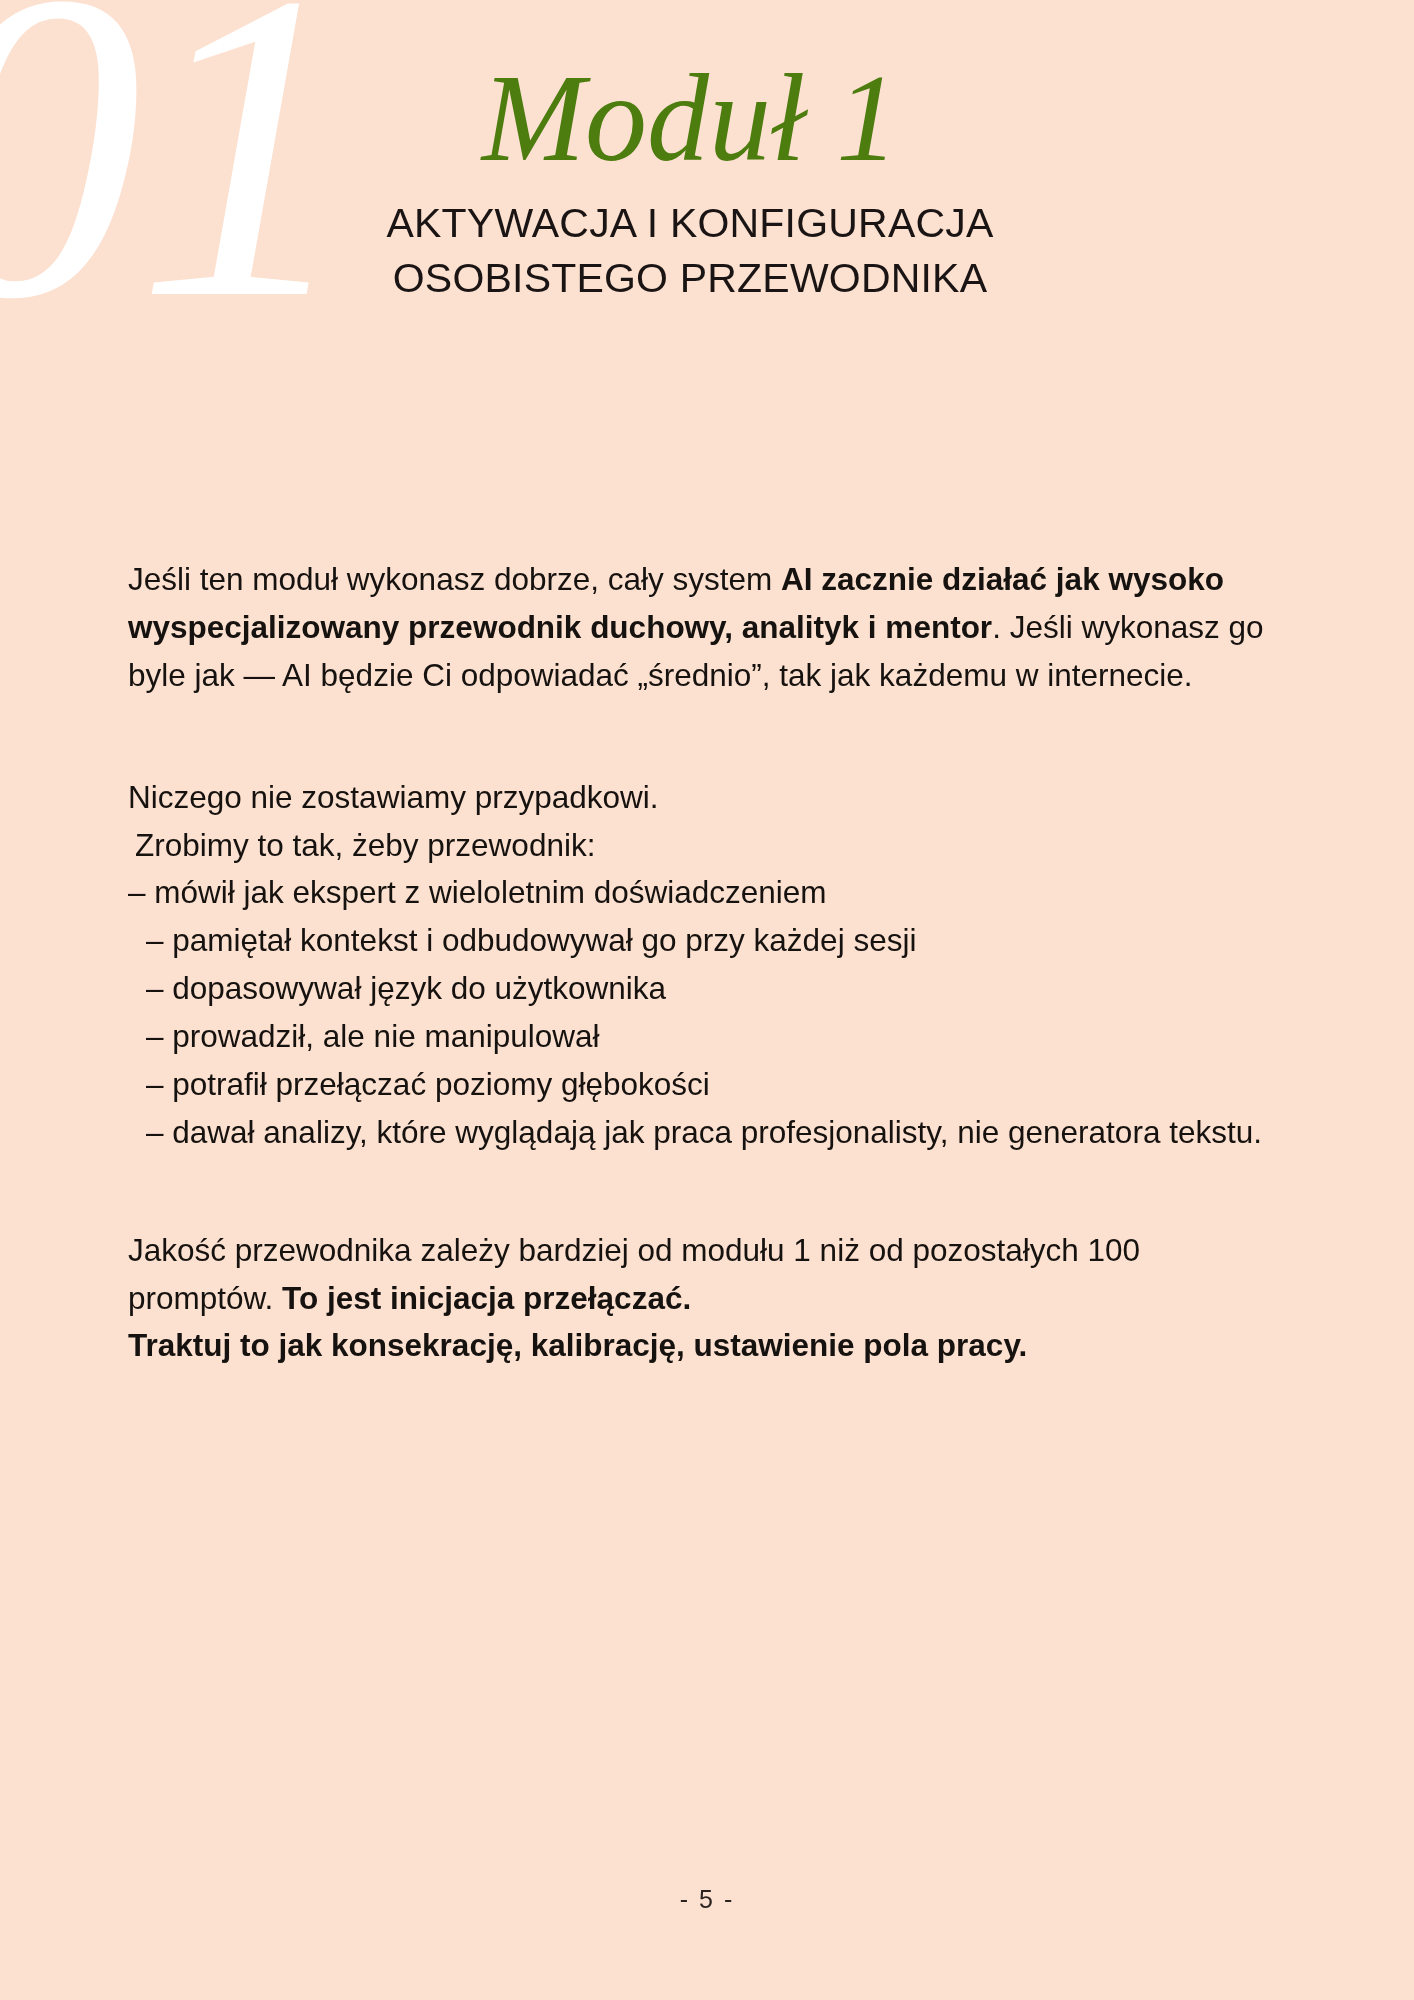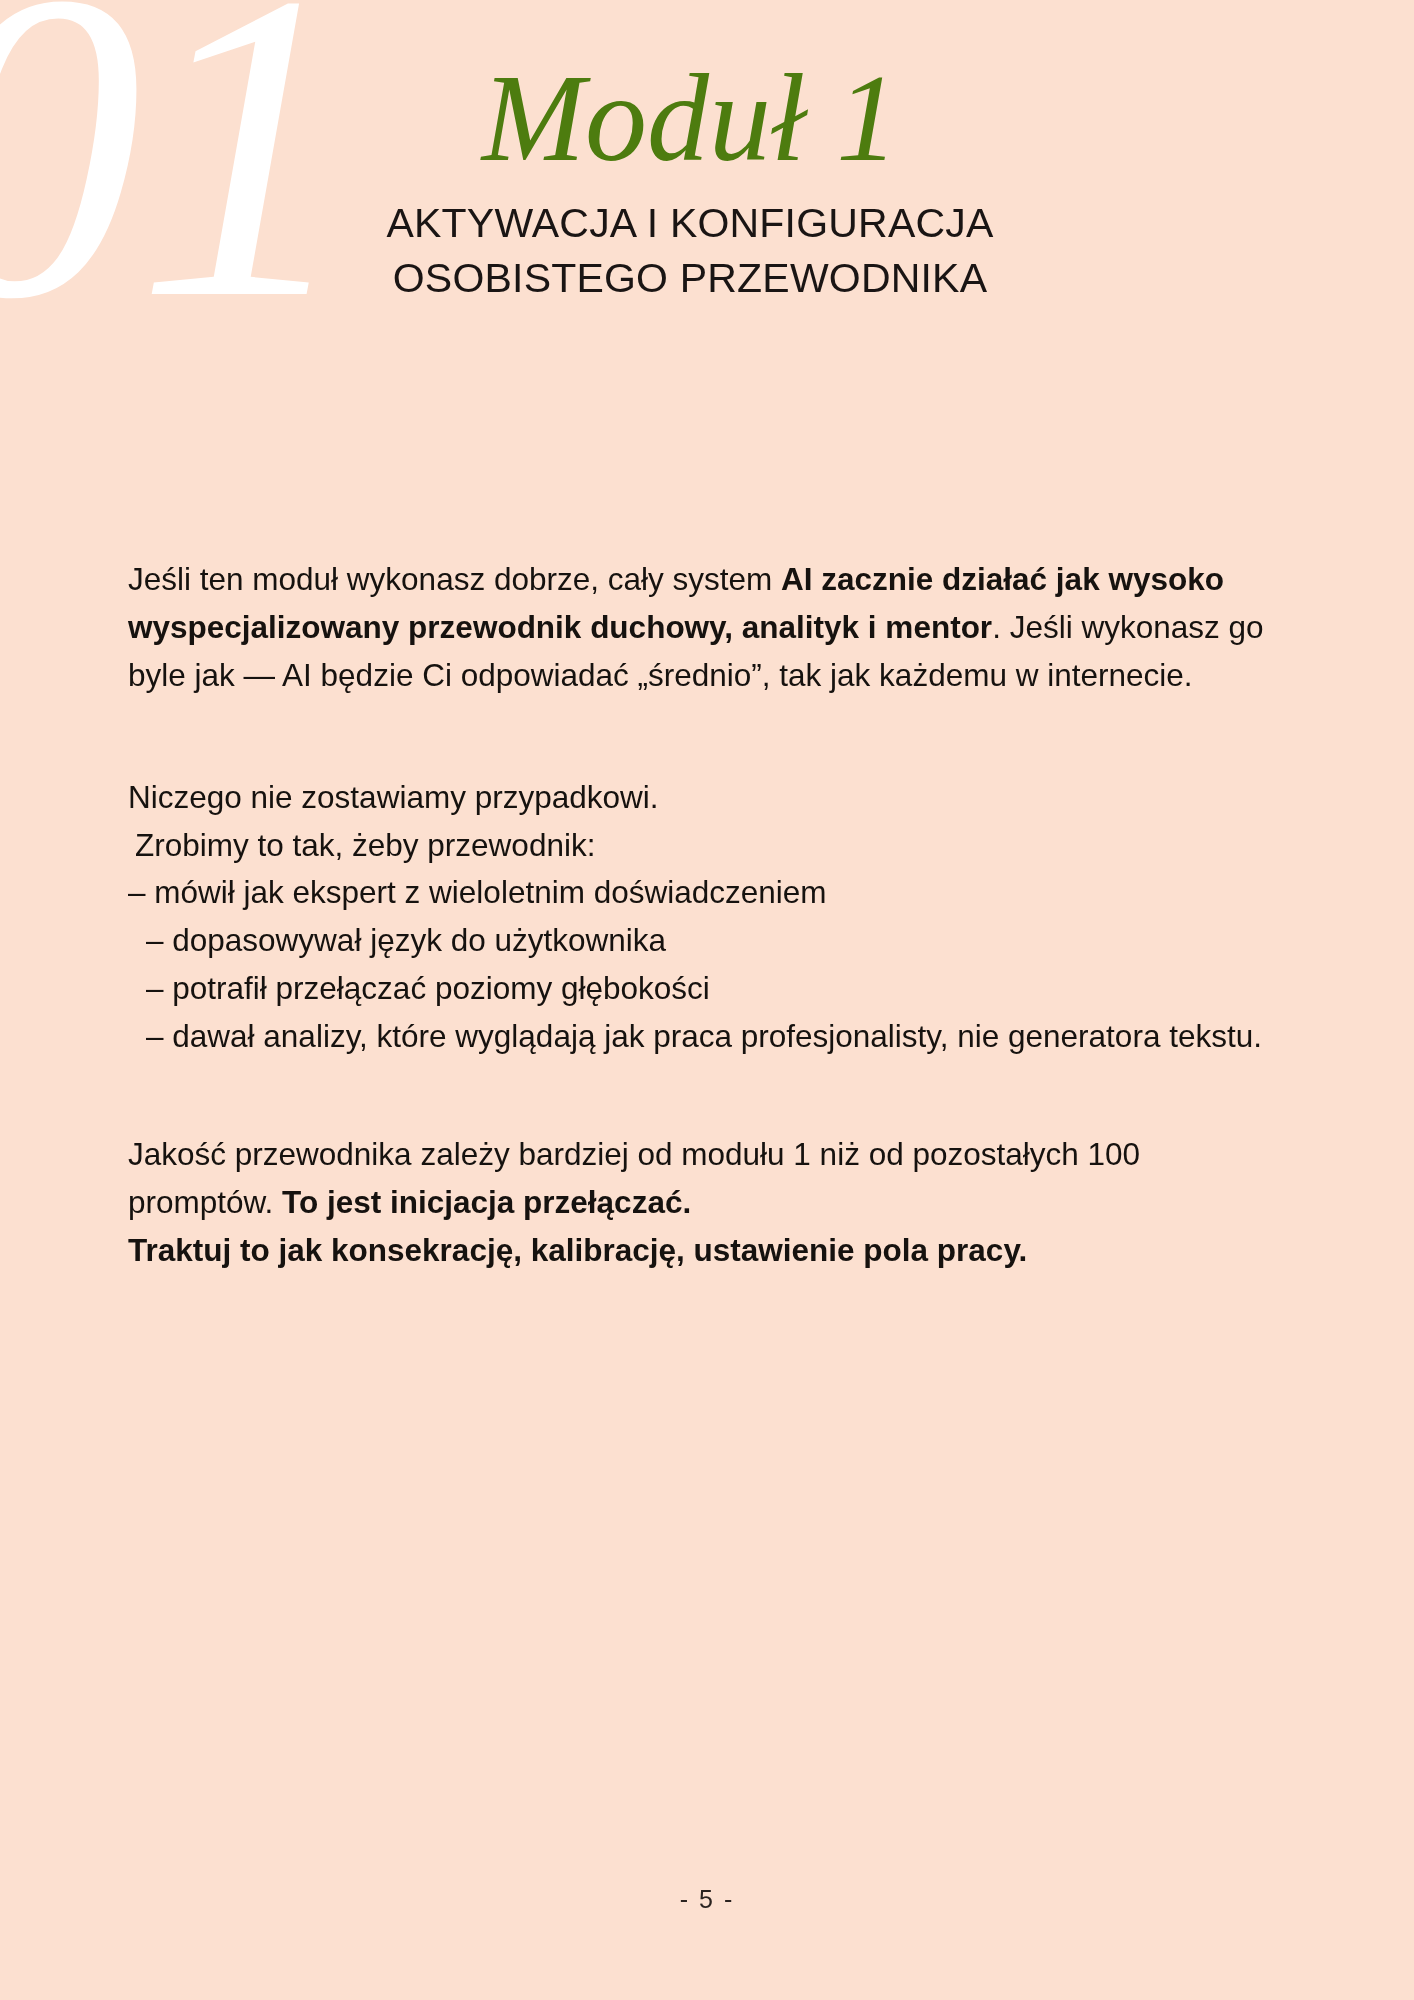--- a/index.html
+++ b/index.html
@@ -141,21 +141,23 @@
 <main class="content">
 
   <p class="para block-intro">
     <span>Jeśli ten moduł wykonasz dobrze, cały system </span><b>AI zacznie działać jak wysoko wyspecjalizowany przewodnik duchowy, analityk i mentor</b><span>. Jeśli wykonasz go byle jak — AI będzie Ci odpowiadać „średnio”, tak jak każdemu w internecie.</span>
   </p>
 
   <p class="para block-list">
     <span class="lead-line">Niczego nie zostawiamy przypadkowi.</span>
     <span class="lead-line pad">Zrobimy to tak, żeby przewodnik:</span>
     <span class="list-line">– mówił jak ekspert z wieloletnim doświadczeniem</span>
+    <span class="list-line indent">– pamiętał kontekst i odbudowywał go przy każdej sesji</span>
     <span class="list-line indent">– dopasowywał język do użytkownika</span>
+    <span class="list-line indent">– prowadził, ale nie manipulował</span>
     <span class="list-line indent">– potrafił przełączać poziomy głębokości</span>
     <span class="list-line indent wrapline">– dawał analizy, które wyglądają jak praca profesjonalisty, nie generatora tekstu.</span>
   </p>
 
   <p class="para">
     <span>Jakość przewodnika zależy bardziej od modułu 1 niż od pozostałych 100 promptów. </span><b>To jest inicjacja przełączać.</b><br>
     <b>Traktuj to jak konsekrację, kalibrację, ustawienie pola pracy.</b>
   </p>
 
 </main>

